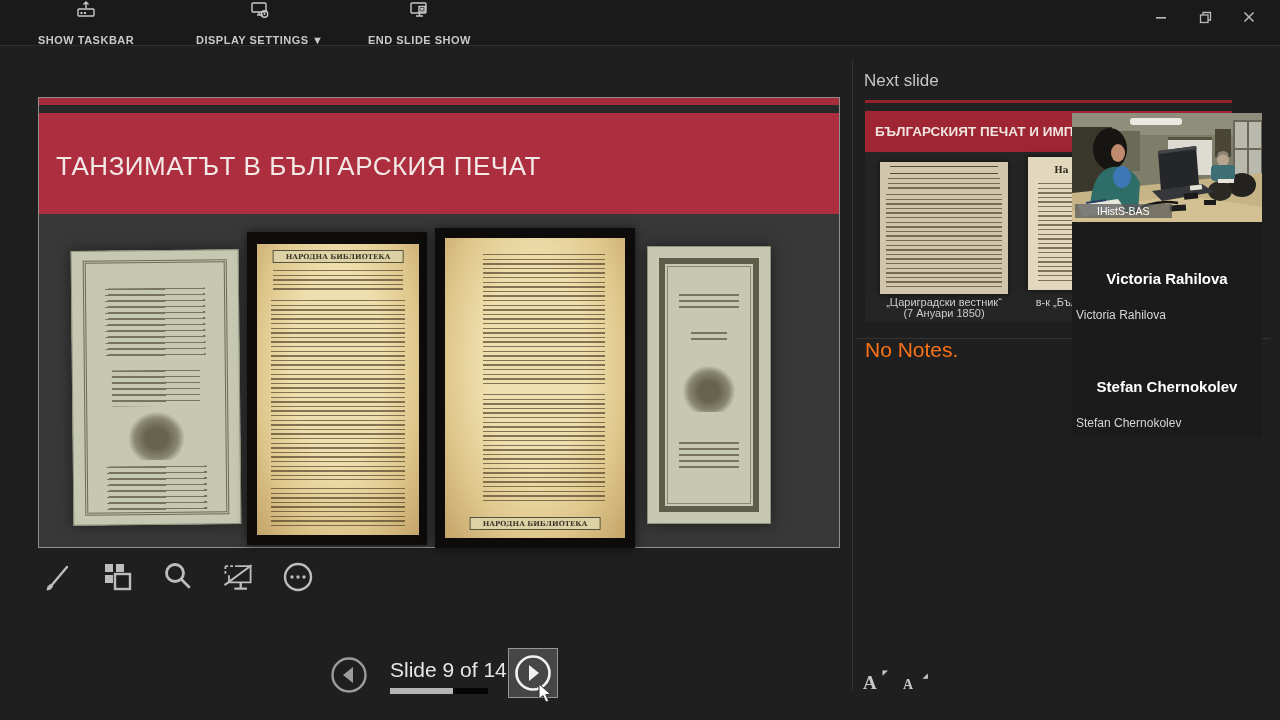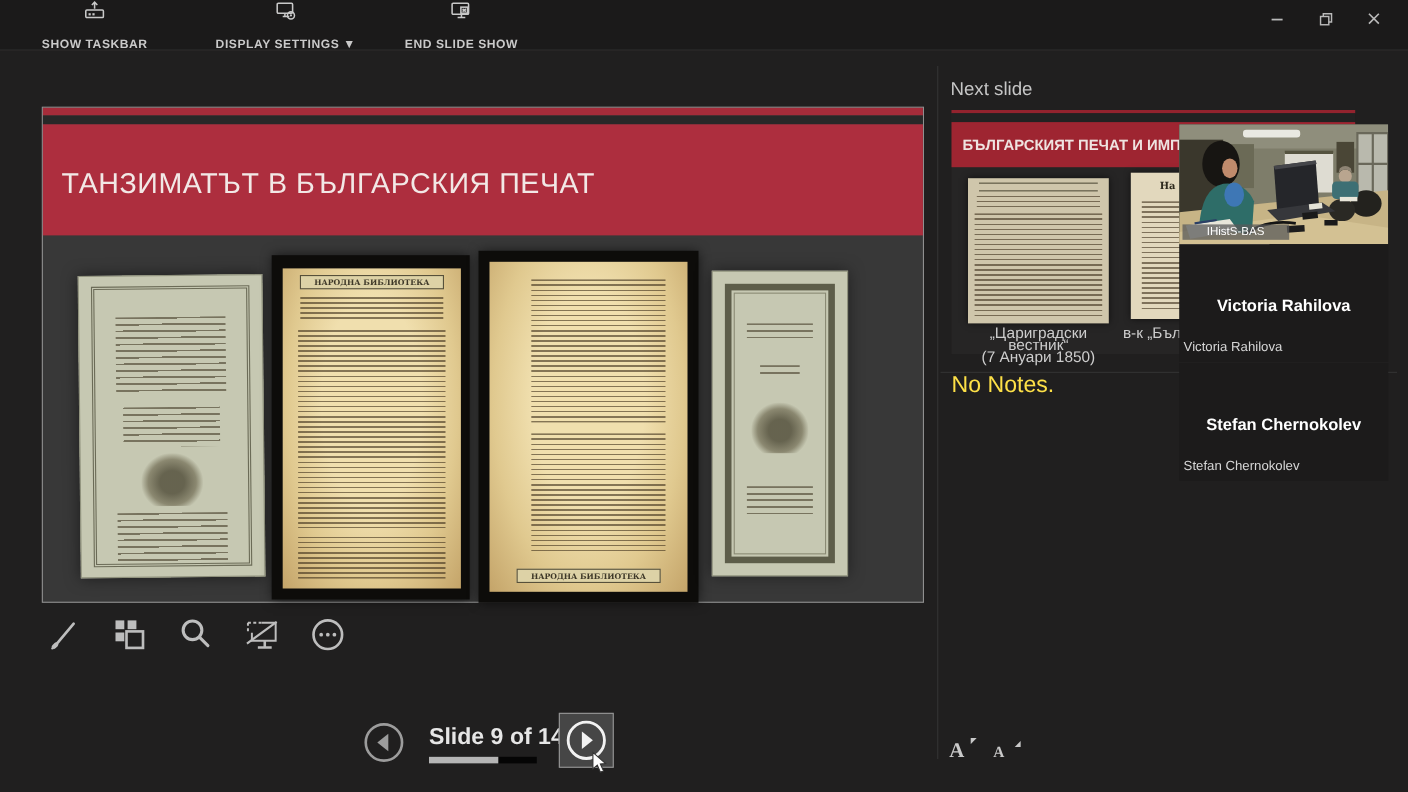--- a/index.html
+++ b/index.html
@@ -57,21 +57,21 @@
 
   
   .anno-bar { position:absolute; left:40px; top:558px; height:40px; display:flex; gap:24px; }
   .anno-btn { width:36px; height:38px; display:flex; align-items:center; justify-content:center; }
 
   
   .nav-row { position:absolute; left:320px; top:645px; width:260px; height:60px; }
   .nav-circle { position:absolute; width:38px; height:38px; }
   #nav-prev { left:10px; top:11px; }
   .slide-label { position:absolute; left:70px; top:13px; width:100px; text-align:center;
-    color:#e6e6e6; font-size:21px; white-space:nowrap;font-weight:bold; }
+    color:#e6e6e6; font-size:21px; white-space:nowrap; }
   .progress { position:absolute; left:70px; top:43px; width:98px; height:6px; background:#050505; }
   .progress-fill { height:100%; background:#b5b5b5; }
   .next-wrap { position:absolute; left:188px; top:3px; width:50px; height:50px;
     background:#464646; border:1px solid #969696; }
   .next-wrap svg.circ { position:absolute; left:5px; top:5px; }
   .cursor { position:absolute; left:29px; top:34px; }
 
   
   .v-divider { position:absolute; left:852px; top:60px; width:1px; height:630px; background:#343434; }
   .next-slide-header { position:absolute; left:864px; top:71px; font-size:17px; color:#c6c6c6; }
@@ -79,24 +79,24 @@
   .thumb-sliver { position:absolute; left:0; top:0; width:100%; height:3px; background:#93232e; }
   .thumb-gap { position:absolute; left:0; top:3px; width:100%; height:8px; background:#222; }
   .thumb-banner { position:absolute; left:0; top:11px; width:100%; height:41px; background:#9e2531; }
   .thumb-title { position:absolute; left:10px; top:13px; color:#efe3e0; font-size:13.5px;
     font-weight:bold; white-space:nowrap; }
   .paper { position:absolute; box-shadow:0 0 6px rgba(0,0,0,.6); }
   .paper-head { position:absolute; left:8%; right:8%; top:4px; height:8px;
     border-top:1px solid #55503c; border-bottom:1px solid #55503c; }
   .paper-title-serif { position:absolute; left:0; right:0; top:8px; text-align:center;
     font-family:"DejaVu Serif", serif; font-weight:bold; font-size:9px; color:#2e2a1e; }
-  .thumb-caption { position:absolute; color:#cdcdcd; font-size:14px; line-height:11px;
+  .thumb-caption { position:absolute; color:#cdcdcd; font-size:11px; line-height:11px;
     text-align:center; }
   .h-divider { position:absolute; left:855px; top:338px; width:415px; height:1px; background:#323232; }
-  .no-notes { position:absolute; left:865px; top:338px; font-size:21px; color:#fde047; }
+  .no-notes { position:absolute; left:865px; top:338px; font-size:21px; color:#f97316; }
 
   
   .font-btns { position:absolute; left:863px; top:672px; display:flex; gap:14px; color:#c9c9c9; }
   .fbtn { position:relative; width:26px; height:26px; font-family:"Liberation Serif", serif; }
   .fbtn .A-big { font-size:19px; font-weight:bold; }
   .fbtn .A-small { font-size:14px; font-weight:bold; position:relative; top:3px; }
   .fbtn .caret { position:absolute; font-size:9px; top:-3px; right:1px; }
 
   
   .overlay { position:absolute; left:1072px; top:113px; width:190px; height:324px; }

